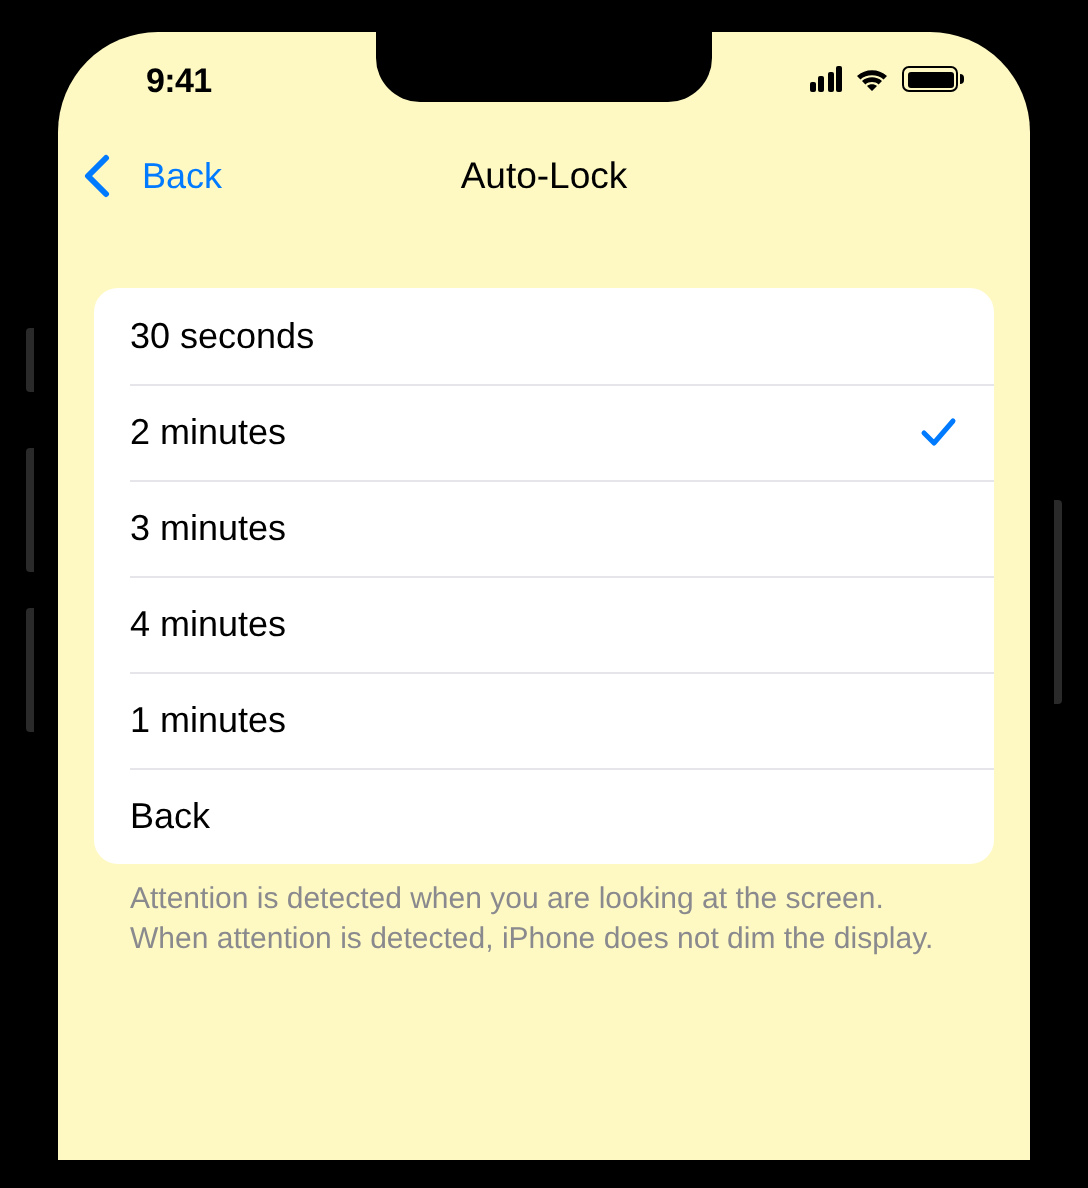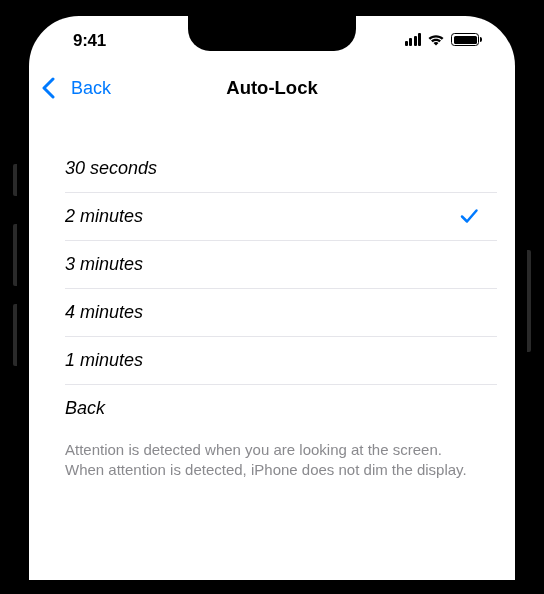--- a/index.html
+++ b/index.html
@@ -21,21 +21,21 @@
       width: 514px;
       height: 592px;
       background: #000;
       border-radius: 64px 64px 0 0;
       padding: 14px;
       position: relative;
     }
     .screen {
       width: 100%;
       height: 100%;
-      background: #ffffff;
+      background: #fef9c3;
       border-radius: 50px 50px 0 0;
       overflow: hidden;
       position: relative;
     }
     .notch {
       position: absolute;
       top: 0;
       left: 50%;
       transform: translateX(-50%);
       width: 168px;
@@ -80,32 +80,31 @@
       color: #007aff;
       font-size: 18px;
       gap: 16px;
     }
     .chevron-left { width: 14px; height: 22px; }
     .nav-title {
       position: absolute;
       left: 0; right: 0;
       text-align: center;
       font-size: 18.5px;
-      font-weight: 700;
+      font-weight: 400;
       color: #000;
       pointer-events: none;
     }
     
     .content { padding: 32px 18px 0; }
     
     .list {
       background: #fff;
       border-radius: 12px;
       overflow: hidden;
-      font-style: italic;
     }
     .row {
       display: flex;
       align-items: center;
       justify-content: space-between;
       height: 48px;
       padding: 0 18px;
       font-size: 18px;
       color: #000;
       position: relative;

